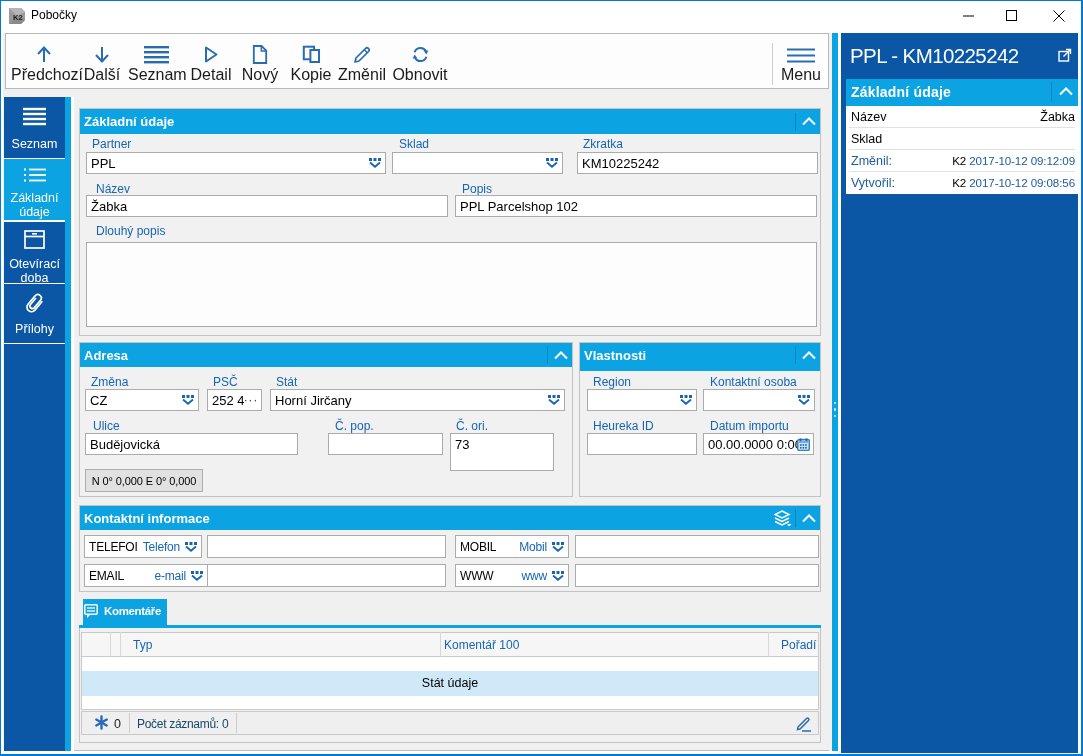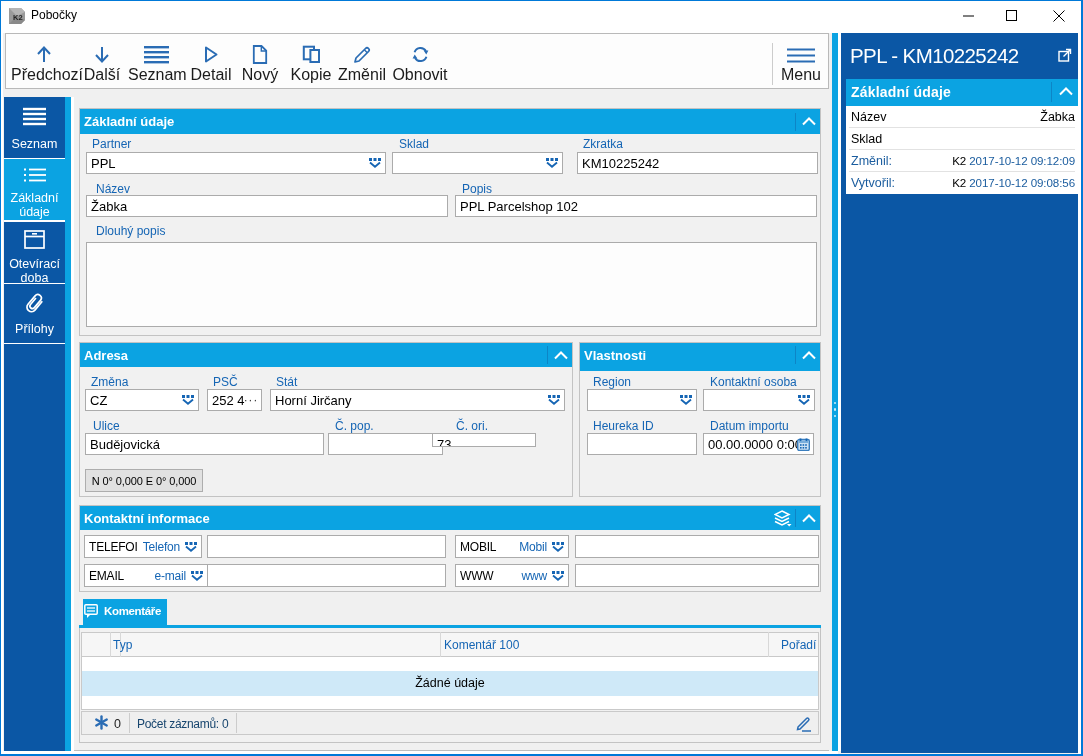--- a/index.html
+++ b/index.html
@@ -281,23 +281,23 @@
 <div class="finput" style="left:270px;top:389px;width:295px;height:22px">Horní Jirčany</div>
 <svg class="combo-ic" style="left:548px;top:395px" width="12" height="10" viewBox="0 0 12 10">
     <rect x="0" y="0" width="3" height="3" fill="#1565b4"></rect>
     <rect x="4.5" y="0" width="3" height="3" fill="#1565b4"></rect>
     <rect x="9" y="0" width="3" height="3" fill="#1565b4"></rect>
     <path d="M1 4.5 L6 8.8 L11 4.5" fill="none" stroke="#1565b4" stroke-width="1.8"></path>
   </svg>
 <div class="flabel" style="left:93px;top:419px">Ulice</div>
 <div class="flabel" style="left:335px;top:419px">Č. pop.</div>
 <div class="flabel" style="left:456px;top:419px">Č. ori.</div>
-<div class="finput" style="left:85px;top:433px;width:239px;height:22px">Budějovická</div>
+<div class="finput" style="left:85px;top:433px;width:213px;height:22px">Budějovická</div>
 <div class="finput" style="left:328px;top:433px;width:115px;height:22px"></div>
-<div class="finput" style="left:432px;top:433px;width:104px;height:14px">73</div>
+<div class="finput" style="left:450px;top:433px;width:104px;height:38px">73</div>
 <div class="abs" style="left:85px;top:469px;width:118px;height:23px;background:#e1e1e1;border:1px solid #adadad;font-size:11px;color:#000;text-align:center;padding-top:5px;white-space:nowrap;letter-spacing:-0.1px">N 0° 0,000 E 0° 0,000</div>
 
 <div class="gbox" style="left:579px;top:342px;width:242px;height:155px">
   <div class="ghead" style="height:28px">
       <span class="t">Vlastnosti</span>
     <svg class="chev" style="top:8px" width="14" height="9" viewBox="0 0 14 9">
         <polyline points="1,7.5 7,1.5 13,7.5" fill="none" stroke="#fff" stroke-width="2"></polyline>
       </svg>
     <div class="vsep"></div>
   </div>
@@ -409,24 +409,24 @@
 <div class="abs" style="left:104px;top:605px;font-size:11.5px;letter-spacing:-0.35px;font-weight:bold;color:#fff">Komentáře</div>
 <div class="abs" style="left:79px;top:625px;width:742px;height:2.5px;background:#0ba3e2"></div>
 <div class="gbox" style="left:79px;top:627.5px;width:742px;height:115px;border-top:none"></div>
 
 <div class="abs" style="left:81px;top:632px;width:738px;height:78px;background:#fff;border:1px solid #c9c9c9"></div>
 <div class="abs" style="left:81px;top:632px;width:738px;height:25px;background:#f6f6f6;border:1px solid #c9c9c9"></div>
 <div class="abs" style="left:110px;top:632px;width:1px;height:25px;background:#d8d8d8"></div>
 <div class="abs" style="left:120px;top:632px;width:1px;height:25px;background:#d8d8d8"></div>
 <div class="abs" style="left:440px;top:632px;width:1px;height:25px;background:#d8d8d8"></div>
 <div class="abs" style="left:768px;top:632px;width:1px;height:25px;background:#d8d8d8"></div>
-<div class="flabel" style="left:113px;top:638px">Typ</div>
+<div class="flabel" style="left:133px;top:638px">Typ</div>
 <div class="flabel" style="left:444px;top:638px">Komentář 100</div>
 <div class="flabel" style="left:781px;top:638px">Pořadí</div>
-<div class="abs" style="left:82px;top:671px;width:736px;height:25px;background:#cfe9f8;font-size:12.5px;color:#000;text-align:center;padding-top:5px">Žádné údaje</div>
+<div class="abs" style="left:82px;top:671px;width:736px;height:25px;background:#cfe9f8;font-size:12.5px;color:#000;text-align:center;padding-top:5px">Stát údaje</div>
 
 <div class="abs" style="left:81px;top:711px;width:738px;height:24px;background:#efefef;border:1px solid #c9c9c9"></div>
 <svg class="abs" style="left:94px;top:715px" width="15" height="15" viewBox="0 0 15 15">
     <g stroke="#2a6cb4" stroke-width="2.4" stroke-linecap="round">
       <line x1="7.5" y1="1.5" x2="7.5" y2="13.5"></line>
       <line x1="2.3" y1="4.5" x2="12.7" y2="10.5"></line>
       <line x1="12.7" y1="4.5" x2="2.3" y2="10.5"></line>
     </g>
   </svg>
 <div class="abs" style="left:114px;top:717px;font-size:12.5px;color:#222">0</div>

